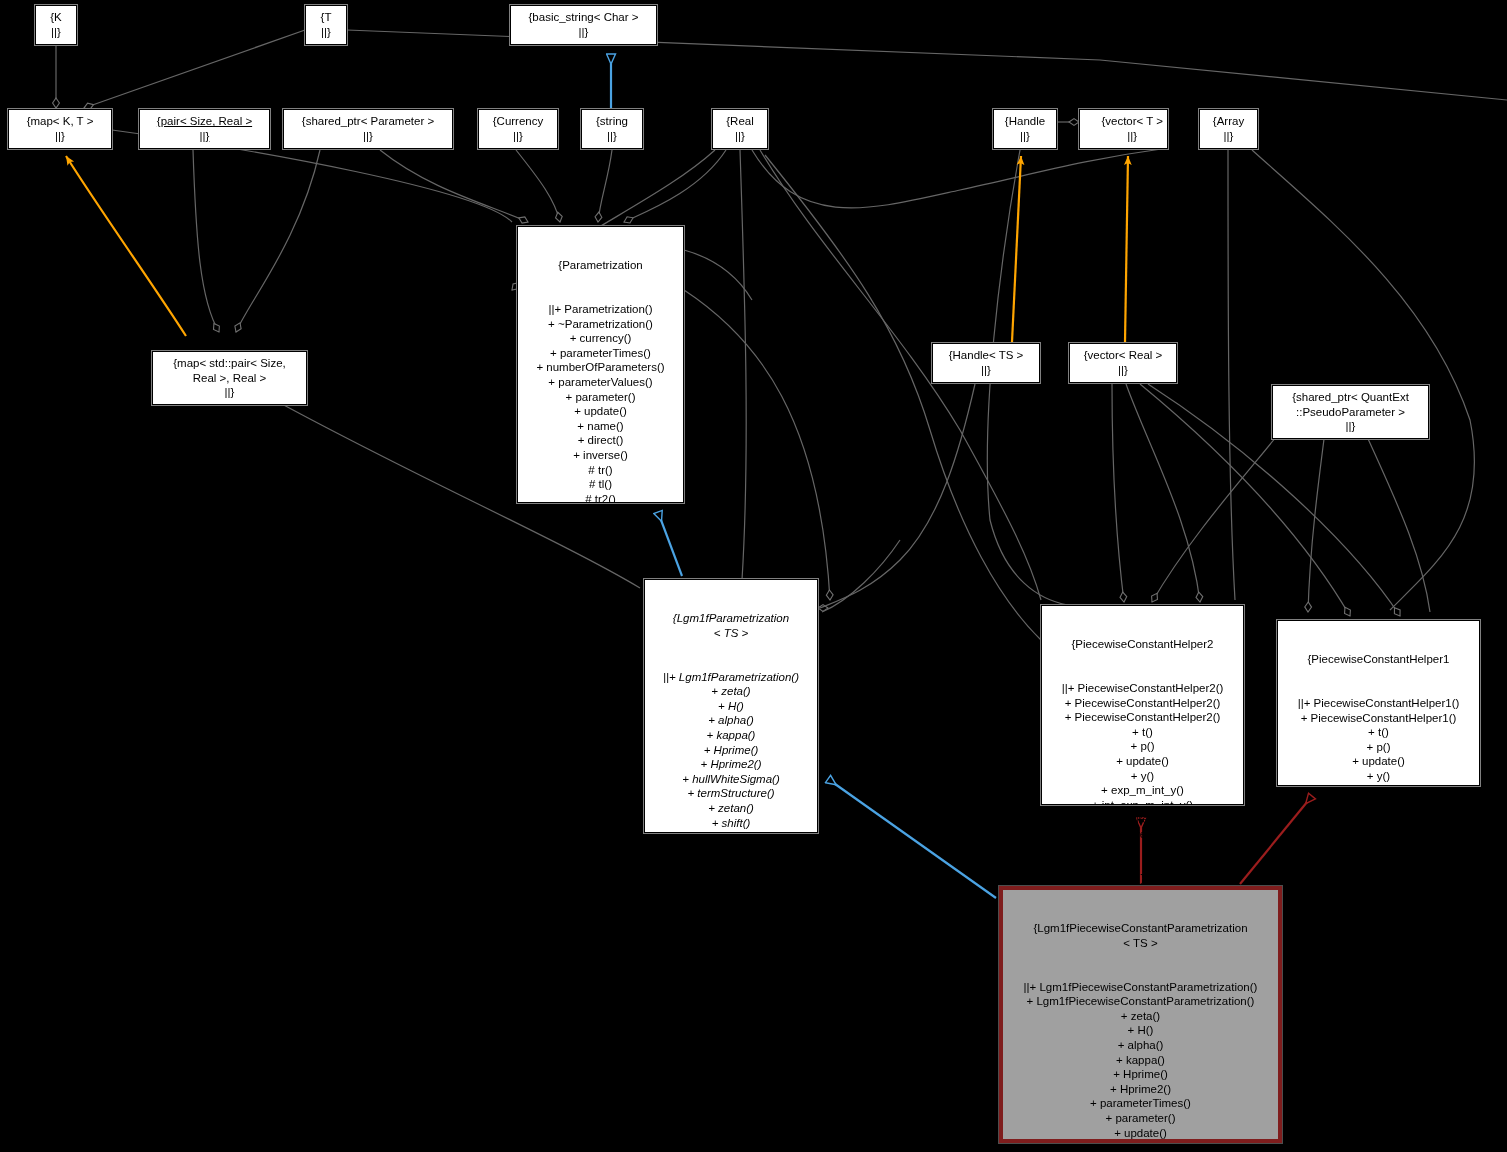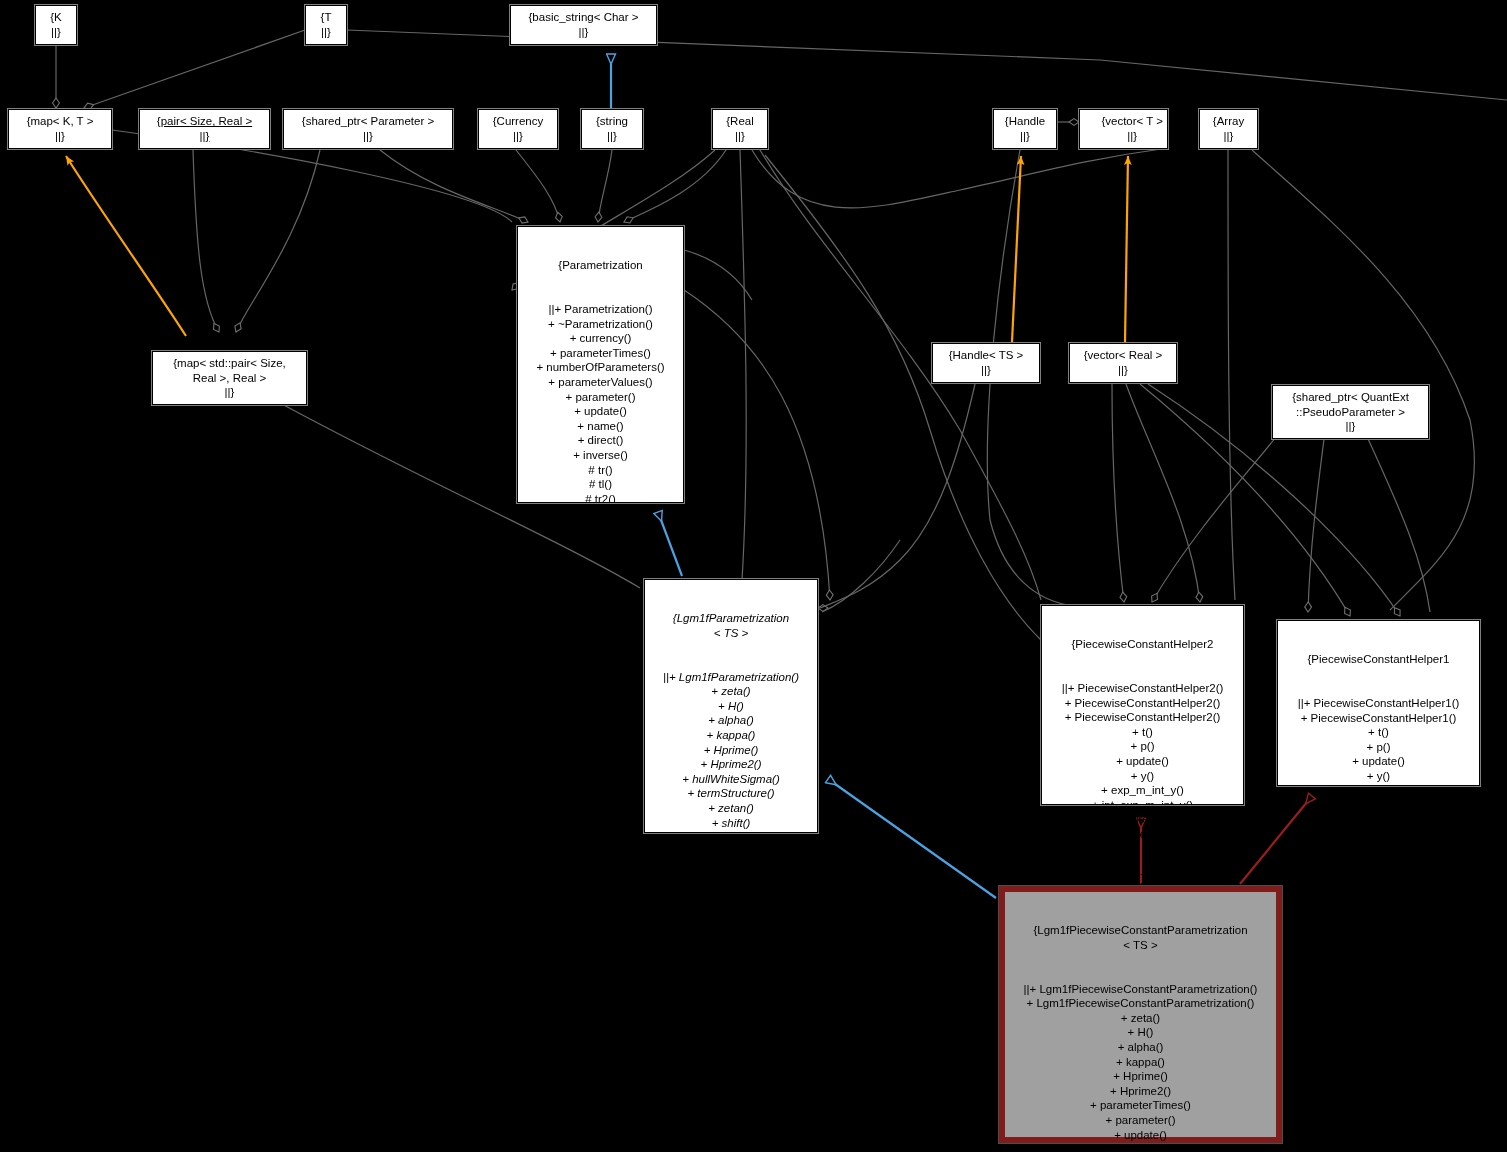--- a/index.html
+++ b/index.html
@@ -32,21 +32,21 @@
     color: #000000;
     font-size: 11.5px;
     line-height: 14.6px;
     padding: 2px 4px 2px 4px;
     z-index: 5;
     white-space: pre;
   }
   .node.center { text-align: center; }
   .node.highlight {
     background: #a0a0a0;
-    border: 6px solid #7f1d1d;
+    border: 4px solid #7f1d1d;
     outline: 1px solid #4d4d4d;
   }
   .node .title {
     text-align: center;
     white-space: pre-line;
   }
   .node .members {
     text-align: center;
     white-space: pre-line;
   }

